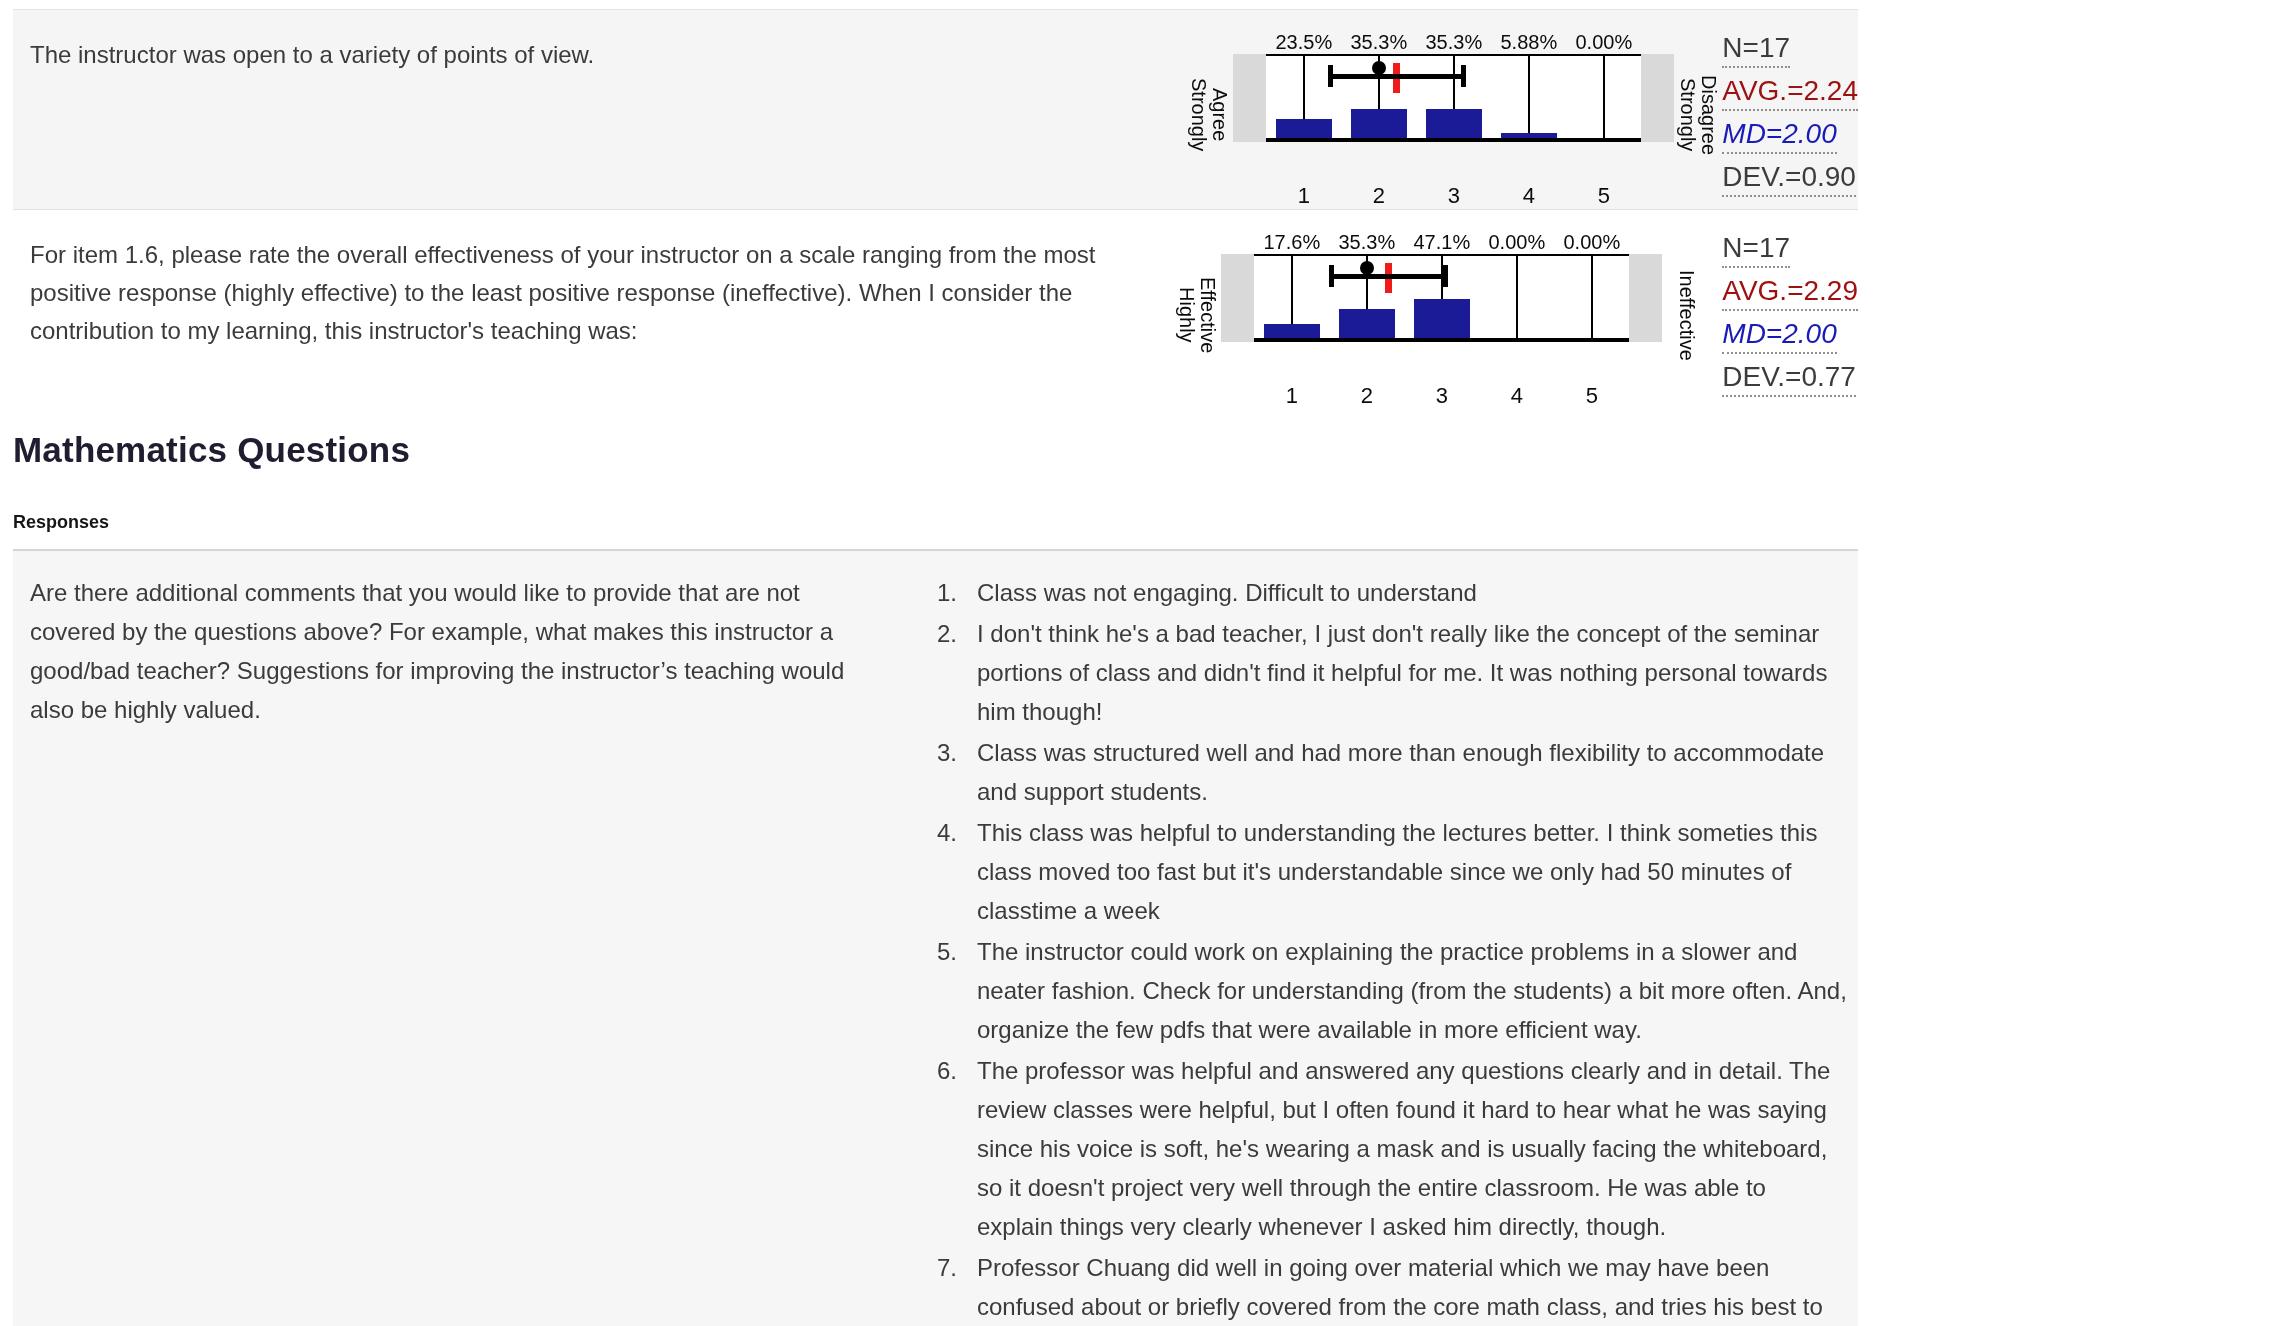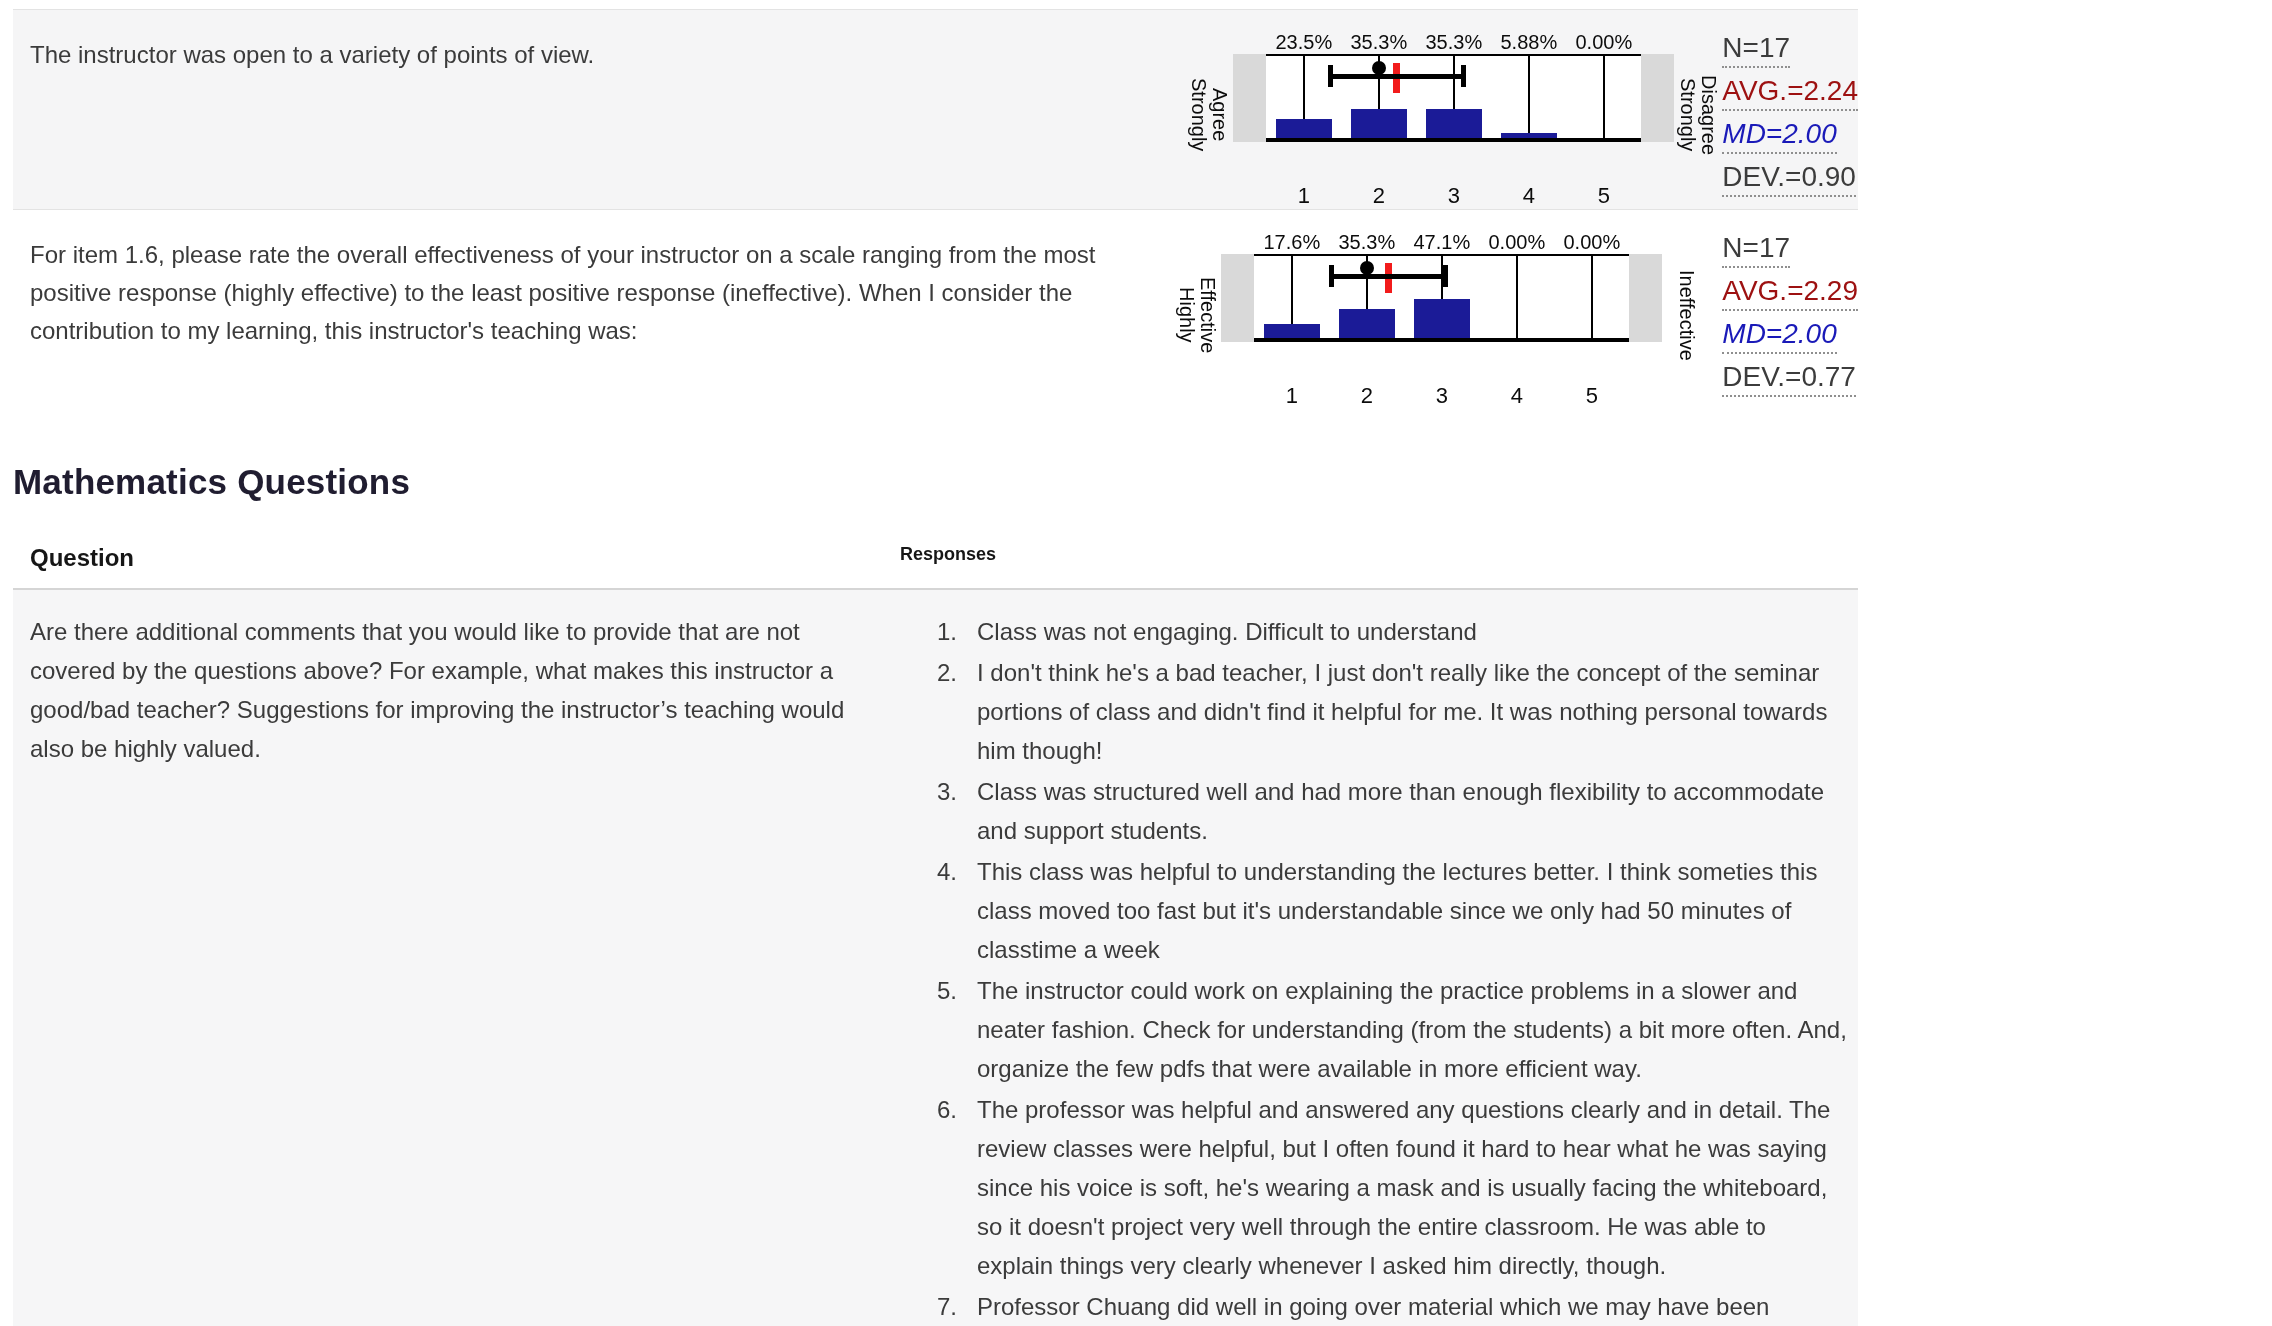--- a/index.html
+++ b/index.html
@@ -34,21 +34,21 @@
   .x-row { grid-column:3; display:flex; padding-top:7px; }
   .x-row span { width:75px; text-align:center; font-size:22px; color:#0c0c0c; }
 
   .stats-cell { flex:0 0 101px; padding-top:22px; font-size:28px; }
   .stat { display:table; margin-bottom:7px; border-bottom:2px dotted #8f8f8f; padding-bottom:2px;
     white-space:nowrap; color:#3c3c3c; }
   .stat.avg { color:#9d1111; }
   .stat.md  { color:#1a1ab8;font-style:italic; }
 
   
-  .section-heading { margin:53px 0 0 0; font-size:35px; font-weight:800; color:#201d30; letter-spacing:0.2px; }
+  .section-heading { margin:21px 0 0 0; font-size:35px; font-weight:800; color:#201d30; letter-spacing:0.2px; }
   .cmt-header { display:flex; margin-top:42px; padding-bottom:16px; border-bottom:2px solid #d5d5d5; }
   .cmt-header .hq { flex:0 0 887px; padding-left:17px; font-size:24px; font-weight:bold; color:#161616; }
   .cmt-header .hr { flex:1; font-size:18px; font-weight:bold; color:#161616; }
   .cmt-body { display:flex; background:#f6f6f7; min-height:730px; align-items:flex-start; }
   .cmt-q { flex:0 0 887px; padding:22px 50px 0 17px; font-size:24px; line-height:39px; color:#3b3b3b; }
   .cmt-r { flex:1; padding:22px 10px 0 0; }
   ol.responses { list-style:none; counter-reset:resp; }
   ol.responses li { position:relative; counter-increment:resp; padding-left:77px;
     font-size:24px; line-height:39px; color:#3b3b3b; margin-bottom:2px; }
   ol.responses li::before { content:counter(resp) "."; position:absolute; left:0; width:57px; text-align:right; }
@@ -157,21 +157,20 @@
       <div class="stat n">N=17</div>
       <div class="stat avg">AVG.=2.29</div>
       <div class="stat md">MD=2.00</div>
       <div class="stat dev">DEV.=0.77</div>
     </div>
   </div>
 
   <h1 class="section-heading">Mathematics Questions</h1>
 
   <div class="cmt-header">
-    <div class="hq">Question</div>
     <div class="hr">Responses</div>
   </div>
 
   <div class="cmt-body">
     <div class="cmt-q">Are there additional comments that you would like to provide that are not covered by the questions above? For example, what makes this instructor a good/bad teacher? Suggestions for improving the instructor’s teaching would also be highly valued.</div>
     <div class="cmt-r">
       <ol class="responses">
           <li>Class was not engaging. Difficult to understand</li>
           <li>I don't think he's a bad teacher, I just don't really like the concept of the seminar portions of class and didn't find it helpful for me. It was nothing personal towards him though!</li>
           <li>Class was structured well and had more than enough flexibility to accommodate and support students.</li>

